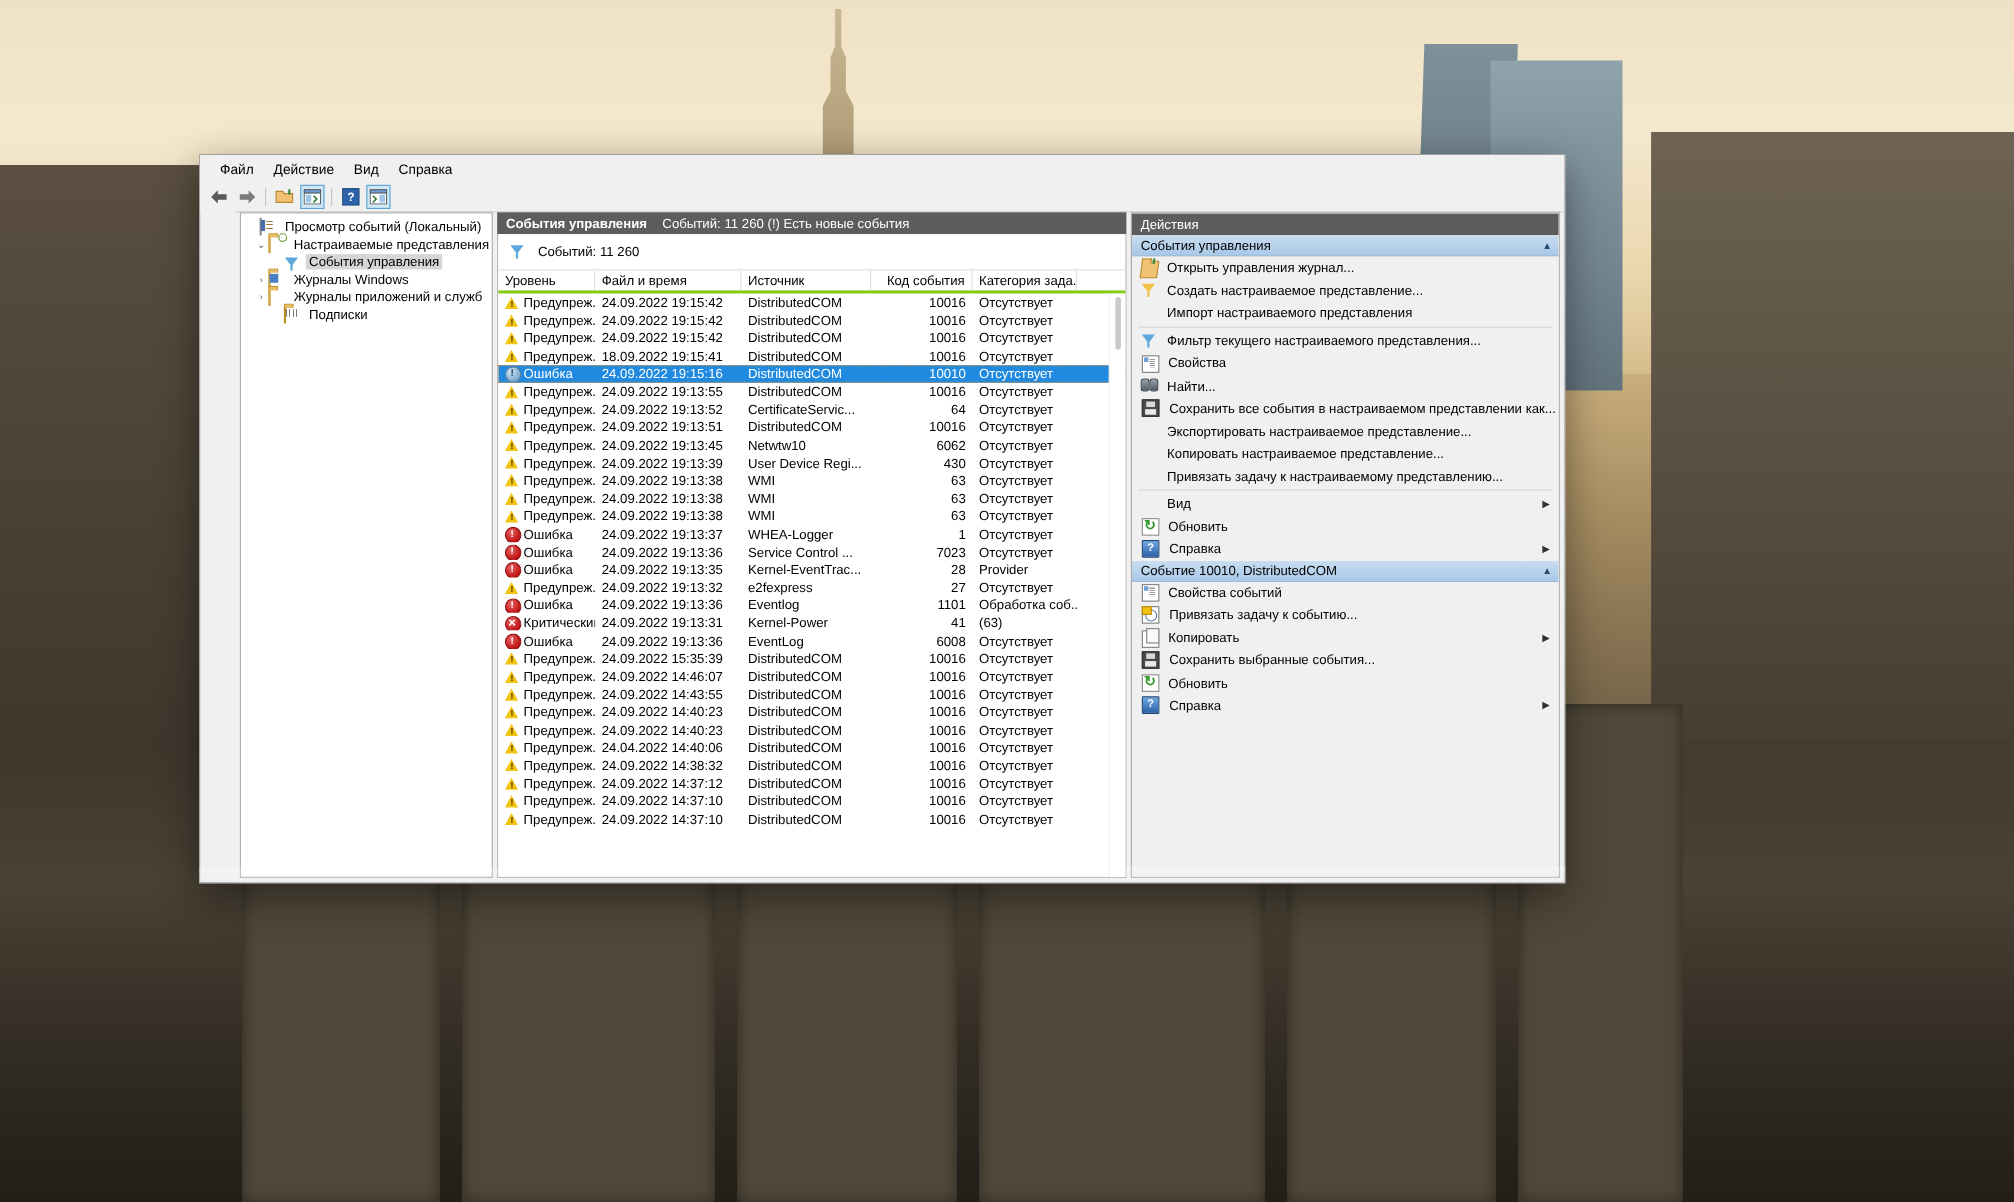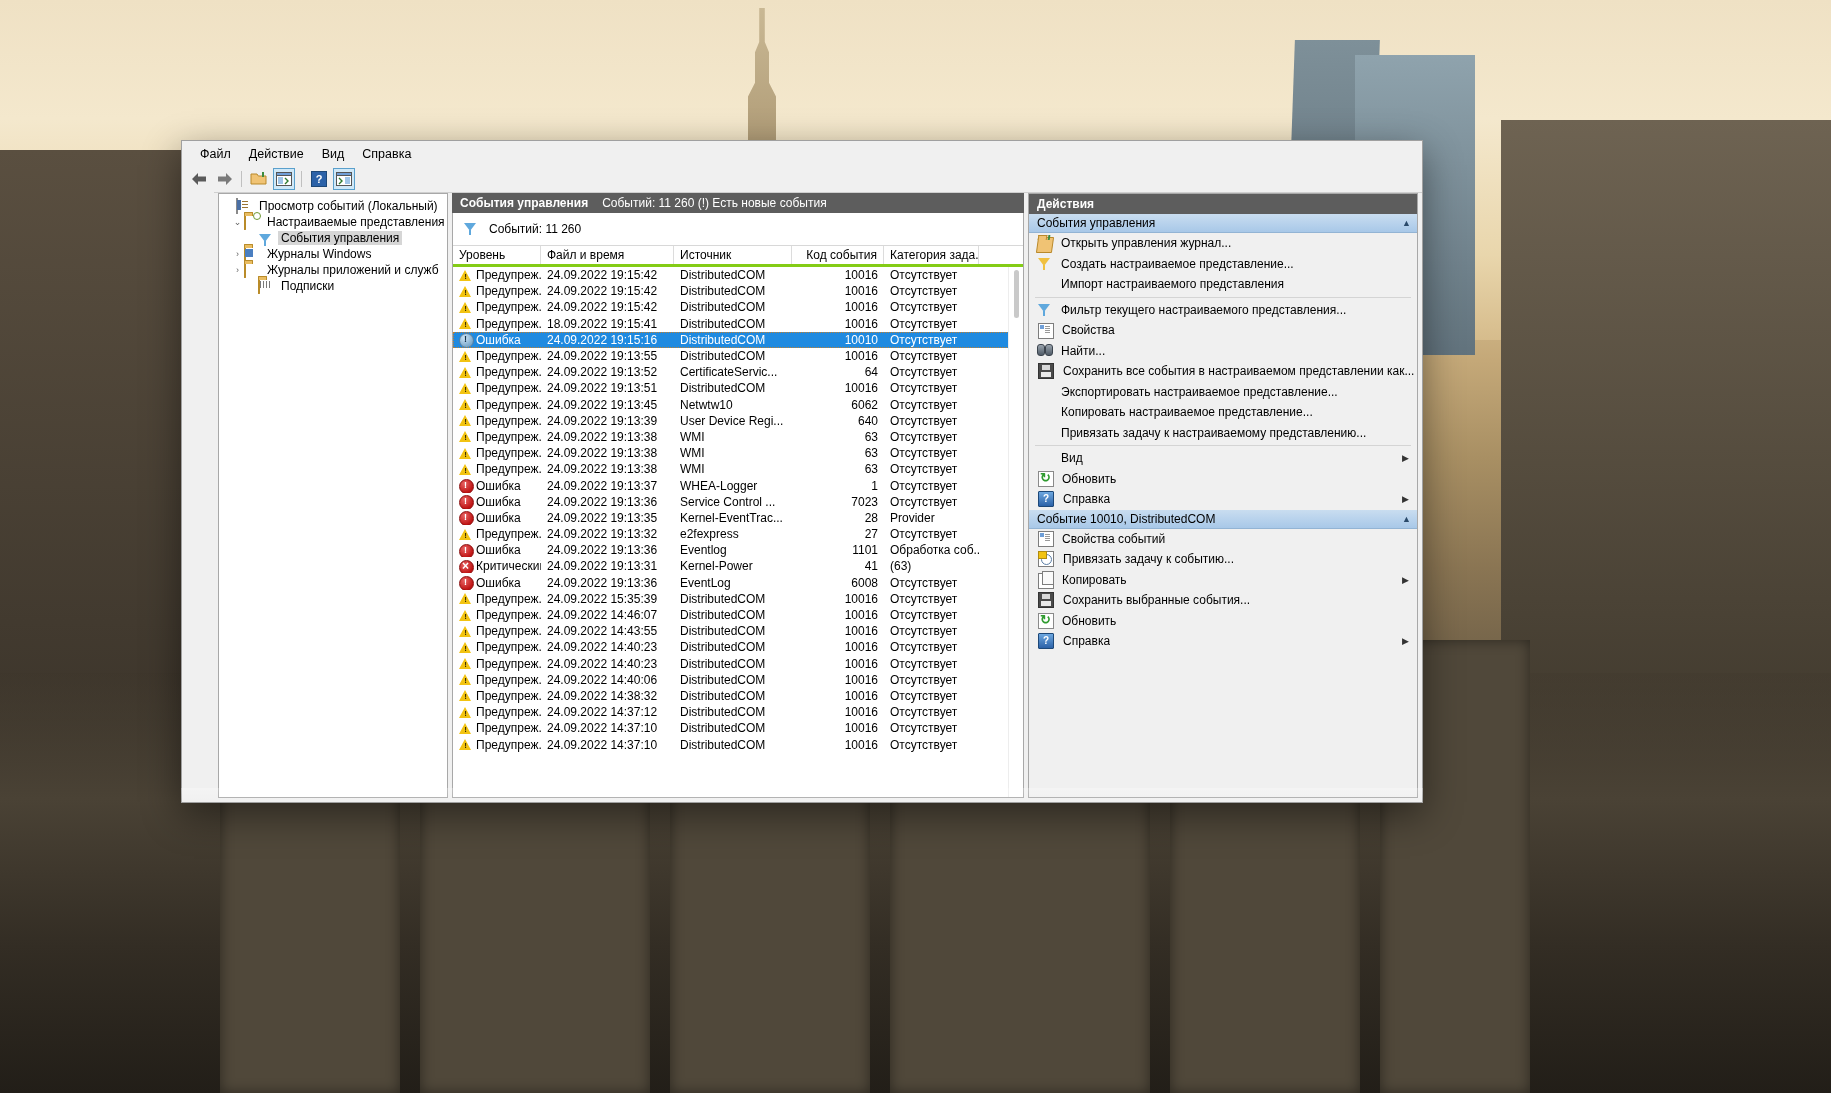--- a/index.html
+++ b/index.html
@@ -250,21 +250,21 @@
   }
 
   
   .actions-pane {
     width: 390px; flex: 0 0 390px;
     background: #f0f0f0; border: 1px solid #a8a8a8;
     display:flex; flex-direction: column; min-height: 0; overflow:hidden;
   }
   .act-title {
     height: 20px; flex:0 0 20px; background:#5d5d5d; color:#fff;
-    display:flex; align-items:center; padding-left: 8px; font-size:12px; font-weight:bold;
+    display:flex; align-items:center; padding-left: 8px; font-size:12px; font-weight:normal;
   }
   .act-scroll { flex:1 1 auto; overflow:hidden; background: #f0f0f0; }
   .act-group-hdr {
     height: 19px; display:flex; align-items:center; justify-content: space-between;
     padding: 0 6px 0 8px; font-size: 12px;
     background: linear-gradient(180deg,#c9ddf0,#a8c8e8);
     border-bottom: 1px solid #93b4d4;
   }
   .act-group-hdr .chev { font-size: 9px; color:#2a4a6a; }
   .act-item {
@@ -561,21 +561,21 @@
               <div class="cell num" style="flex: 0 0 92px;">6062</div>
               <div class="cell" style="flex: 0 0 95px;">Отсутствует</div>
             </div>
             <div class="row">
               <div class="cell lvl" style="flex: 0 0 88px;">
                 <span class="sev warn"></span>
                 <span>Предупреж...</span>
               </div>
               <div class="cell" style="flex: 0 0 133px;">24.09.2022 19:13:39</div>
               <div class="cell" style="flex: 0 0 118px;">User Device Regi...</div>
-              <div class="cell num" style="flex: 0 0 92px;">640</div>
+              <div class="cell num" style="flex: 0 0 92px;">430</div>
               <div class="cell" style="flex: 0 0 95px;">Отсутствует</div>
             </div>
             <div class="row">
               <div class="cell lvl" style="flex: 0 0 88px;">
                 <span class="sev warn"></span>
                 <span>Предупреж...</span>
               </div>
               <div class="cell" style="flex: 0 0 133px;">24.09.2022 19:13:38</div>
               <div class="cell" style="flex: 0 0 118px;">WMI</div>
               <div class="cell num" style="flex: 0 0 92px;">63</div>
@@ -719,21 +719,21 @@
               <div class="cell" style="flex: 0 0 133px;">24.09.2022 14:40:23</div>
               <div class="cell" style="flex: 0 0 118px;">DistributedCOM</div>
               <div class="cell num" style="flex: 0 0 92px;">10016</div>
               <div class="cell" style="flex: 0 0 95px;">Отсутствует</div>
             </div>
             <div class="row">
               <div class="cell lvl" style="flex: 0 0 88px;">
                 <span class="sev warn"></span>
                 <span>Предупреж...</span>
               </div>
-              <div class="cell" style="flex: 0 0 133px;">24.09.2022 14:40:06</div>
+              <div class="cell" style="flex: 0 0 133px;">24.04.2022 14:40:06</div>
               <div class="cell" style="flex: 0 0 118px;">DistributedCOM</div>
               <div class="cell num" style="flex: 0 0 92px;">10016</div>
               <div class="cell" style="flex: 0 0 95px;">Отсутствует</div>
             </div>
             <div class="row">
               <div class="cell lvl" style="flex: 0 0 88px;">
                 <span class="sev warn"></span>
                 <span>Предупреж...</span>
               </div>
               <div class="cell" style="flex: 0 0 133px;">24.09.2022 14:38:32</div>

